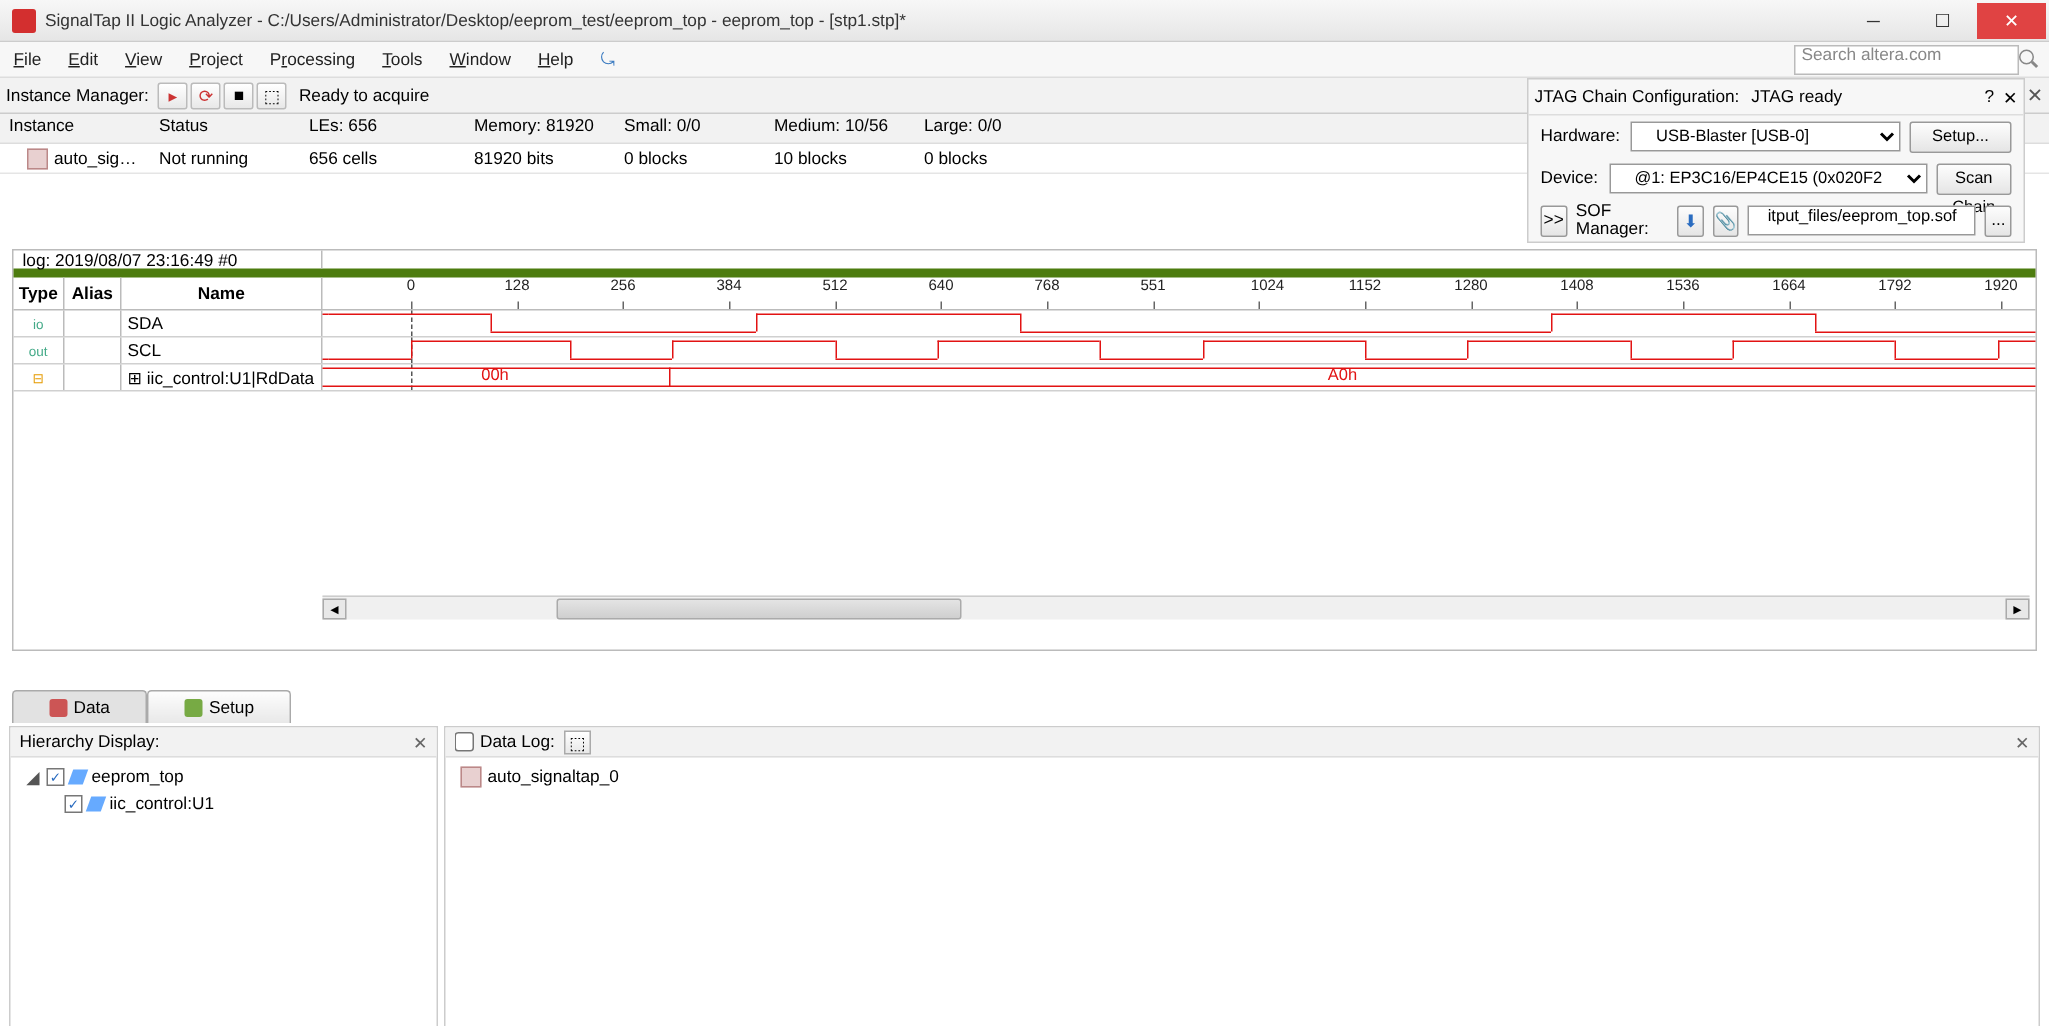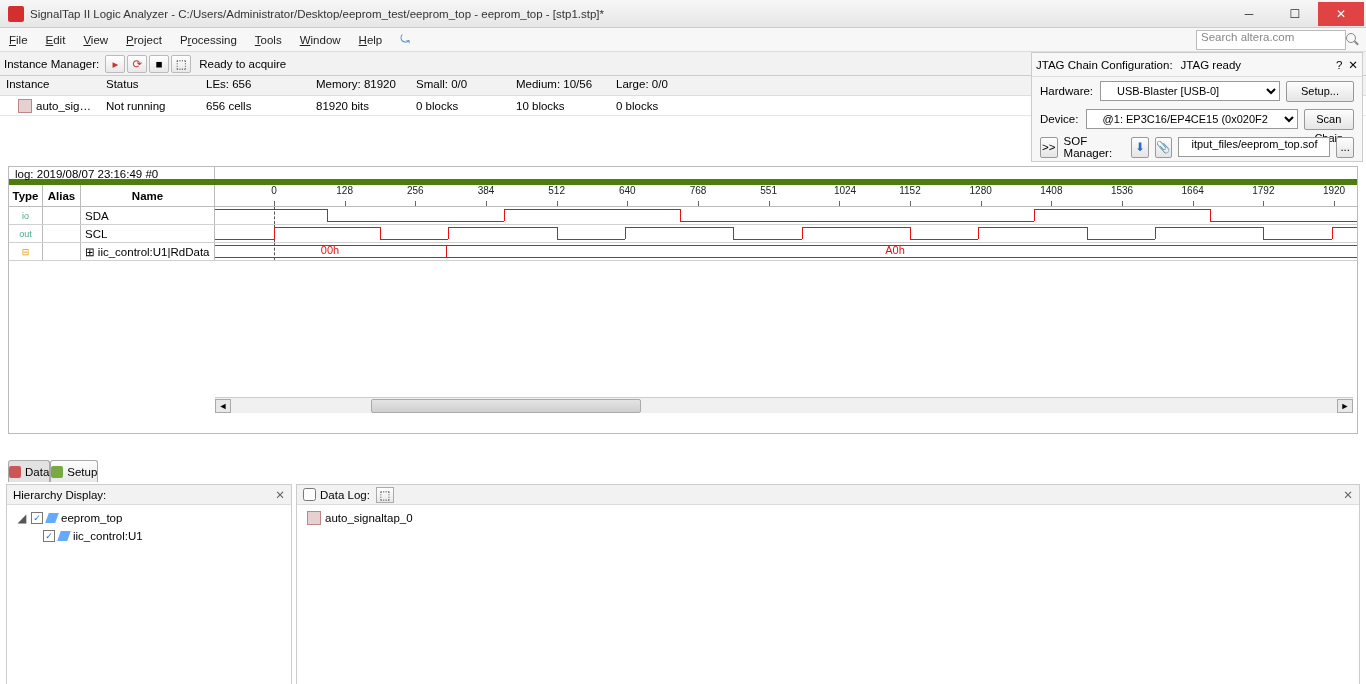--- a/index.html
+++ b/index.html
@@ -34,21 +34,21 @@
 .colheads { height: 20px; display: flex; background: #f2f2f2; border-bottom: 1px solid #ddd; }
 .colheads div { padding: 2px 6px; }
 .c-instance{width:100px;} .c-status{width:100px;} .c-les{width:110px;} .c-mem{width:100px;} .c-small{width:100px;} .c-med{width:100px;} .c-large{width:120px;}
 
 
 .instrow { height: 20px; display: flex; border-bottom: 1px solid #e5e5e5; align-items:center; }
 .instrow div { padding: 1px 6px; }
 .instrow .iicon { width:14px; height:14px; background:#e8d0d0; border:1px solid #b88; margin-left:12px; margin-right:4px; }
 
 
-.jtagpanel { position: absolute; right: 3px; top: 52px; width: 332px; background: #f7f7f7; border: 1px solid #ccc; }
+.jtagpanel { position: absolute; right: 16px; top: 52px; width: 332px; background: #f7f7f7; border: 1px solid #ccc; }
 .jtagpanel .jtagtitle { height: 24px; display: flex; align-items: center; padding: 0 4px; border-bottom: 1px solid #ddd; }
 .jtagpanel .row { height: 28px; display: flex; align-items: center; padding: 0 8px; gap: 6px; }
 .jtagpanel select, .jtagpanel .txtfield { flex: 1; height: 20px; border: 1px solid #999; background: #fff; padding: 0 12px; font-size:11px; }
 .jtagpanel .btn { width: 68px; height: 21px; border: 1px solid #999; background: linear-gradient(#fdfdfd,#e5e5e5); border-radius: 2px; font-size: 11px; text-align: center; line-height:19px; }
 .jtagpanel .sq { width: 21px; height: 21px; border: 1px solid #999; background: linear-gradient(#fdfdfd,#e5e5e5); border-radius: 2px; display:flex;align-items:center;justify-content:center; }
 
 
 .wavewrap { margin: 4px 8px 0 8px; border: 1px solid #bbb; background:#fff; height:268px; position:relative; }
 .wavehdr { height: 18px; display: flex; border-bottom: 6px solid #4d7c0f; font-size:11px; }
 .wavehdr .log { width: 206px; padding: 1px 6px; border-right:1px solid #bbb; }
@@ -66,21 +66,21 @@
 .sigrow .aliascell { width:38px; }
 .sigrow .namecell { width:134px; }
 .sigrow .wavecell { flex:1; position:relative; }
 
 .redline { position:absolute; background:#e21313; }
 .bustext { position:absolute; color:#e21313; font-size:11px; top:1px; transform:translateX(-50%); }
 .dashline { position:absolute; left:59px; top:0; bottom:0; width:0; border-left:1px dashed #555; }
 
 
 .tabstrip { height: 24px; display:flex; align-items:flex-end; margin: 24px 8px 0 8px; }
-.tabstrip .tab { height: 22px; border: 1px solid #aaa; border-bottom:none; padding: 2px 0; background: linear-gradient(#fdfdfd,#e8e8e8); display:flex; align-items:center; gap:4px; border-radius:3px 3px 0 0; }
+.tabstrip .tab { height: 22px; border: 1px solid #aaa; border-bottom:none; padding: 2px 24px; background: linear-gradient(#fdfdfd,#e8e8e8); display:flex; align-items:center; gap:4px; border-radius:3px 3px 0 0; }
 .tabstrip .tab.inactive { background:#e2e2e2; }
 .tabstrip .tabicon { width:12px; height:12px; background:#c55; border-radius:2px; }
 
 
 .lower { display:flex; height: 218px; margin: 0 4px; }
 .lwrpanel { border:1px solid #ccc; margin:2px; background:#fff; }
 .lwrpanel.hier { width: 286px; }
 .lwrpanel.dlog { flex:1; }
 .lwrtitle { height: 20px; background:#f2f2f2; border-bottom:1px solid #ddd; display:flex; align-items:center; padding:0 6px; }
 .lwrtitle .xright { margin-left:auto; color:#666; }

